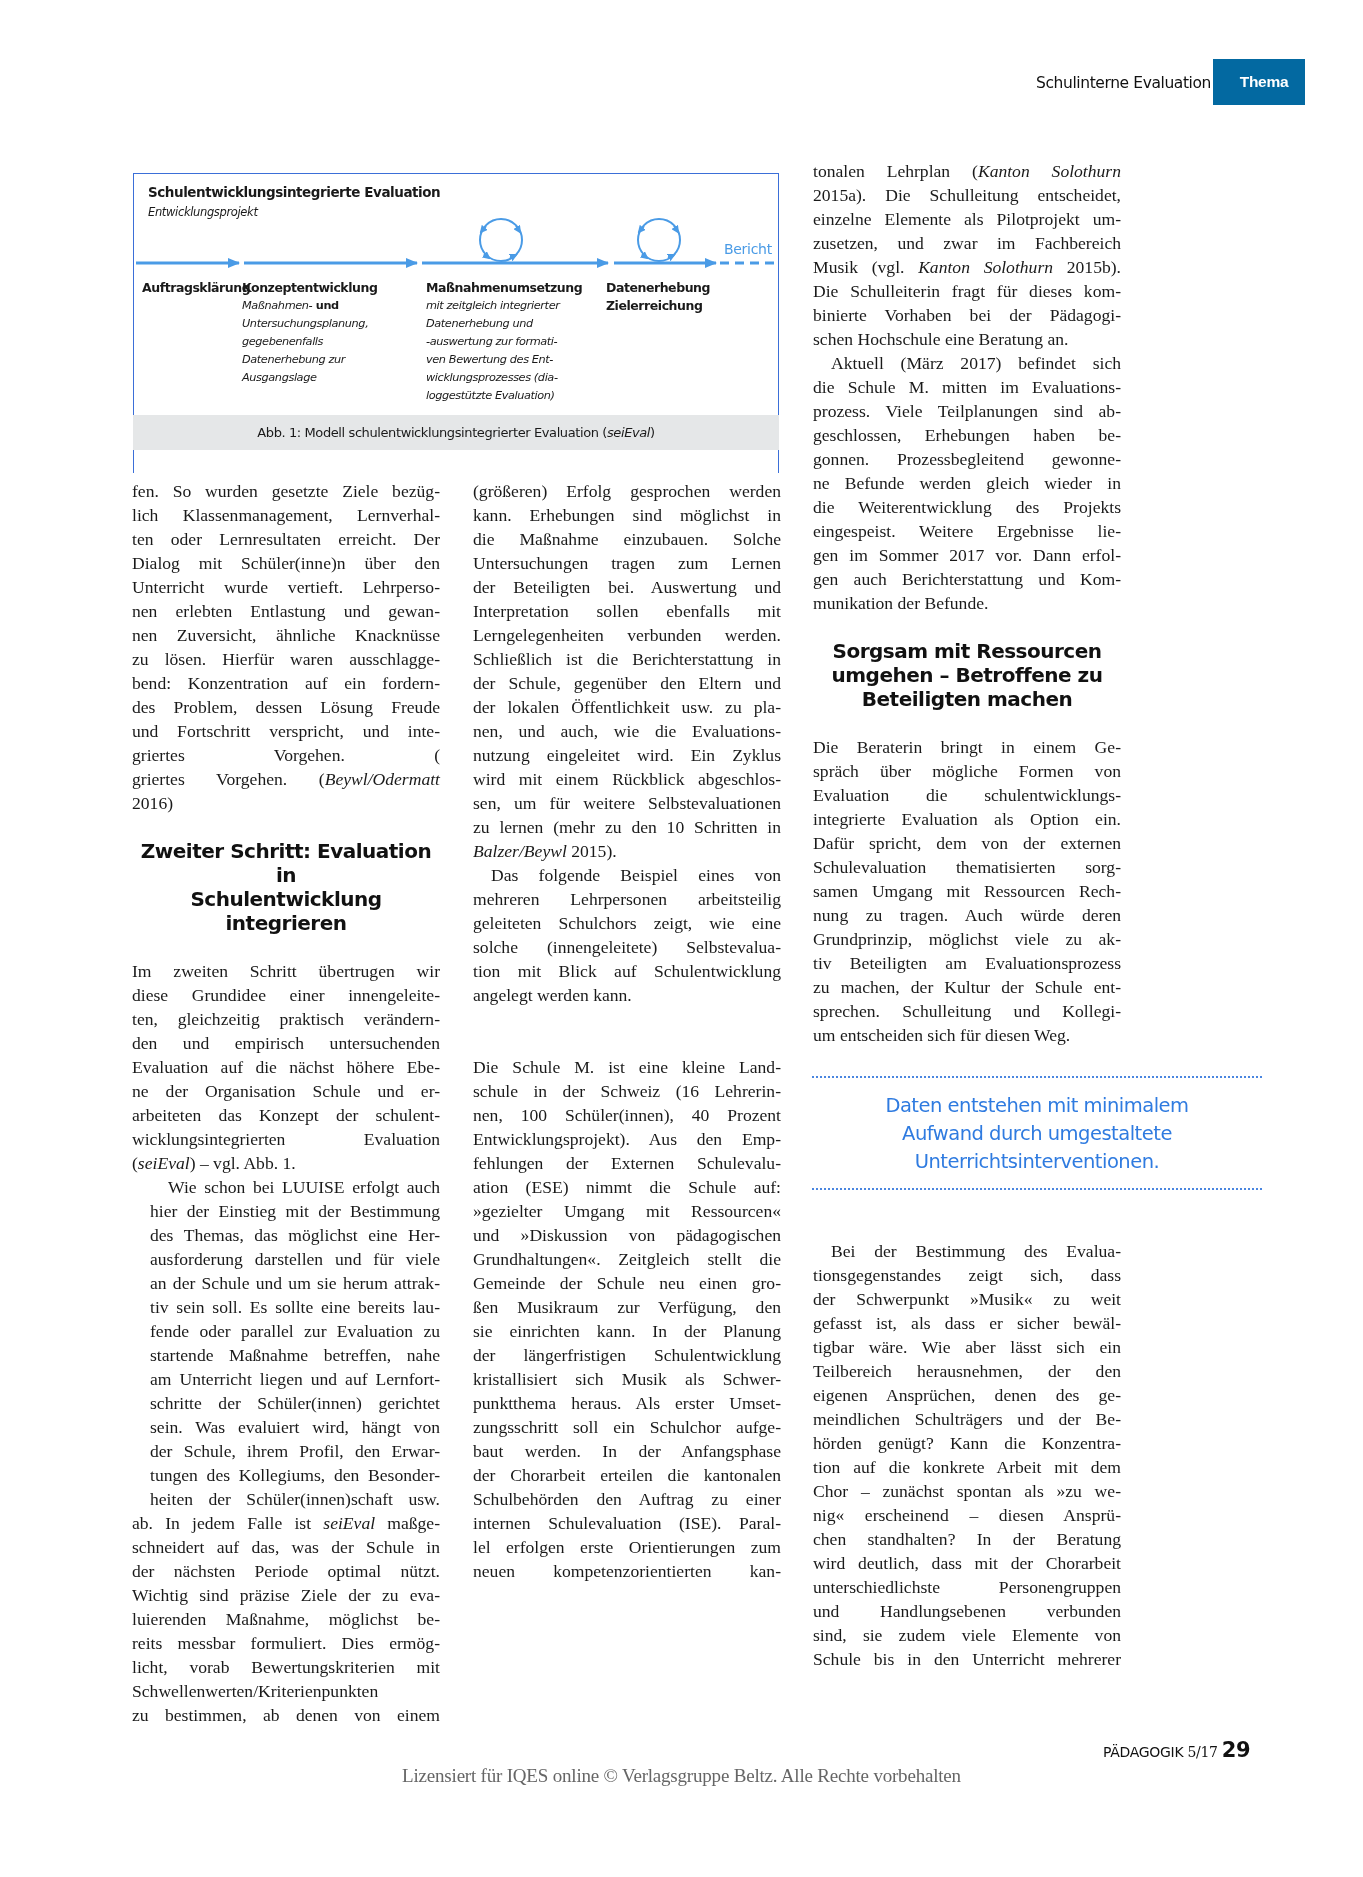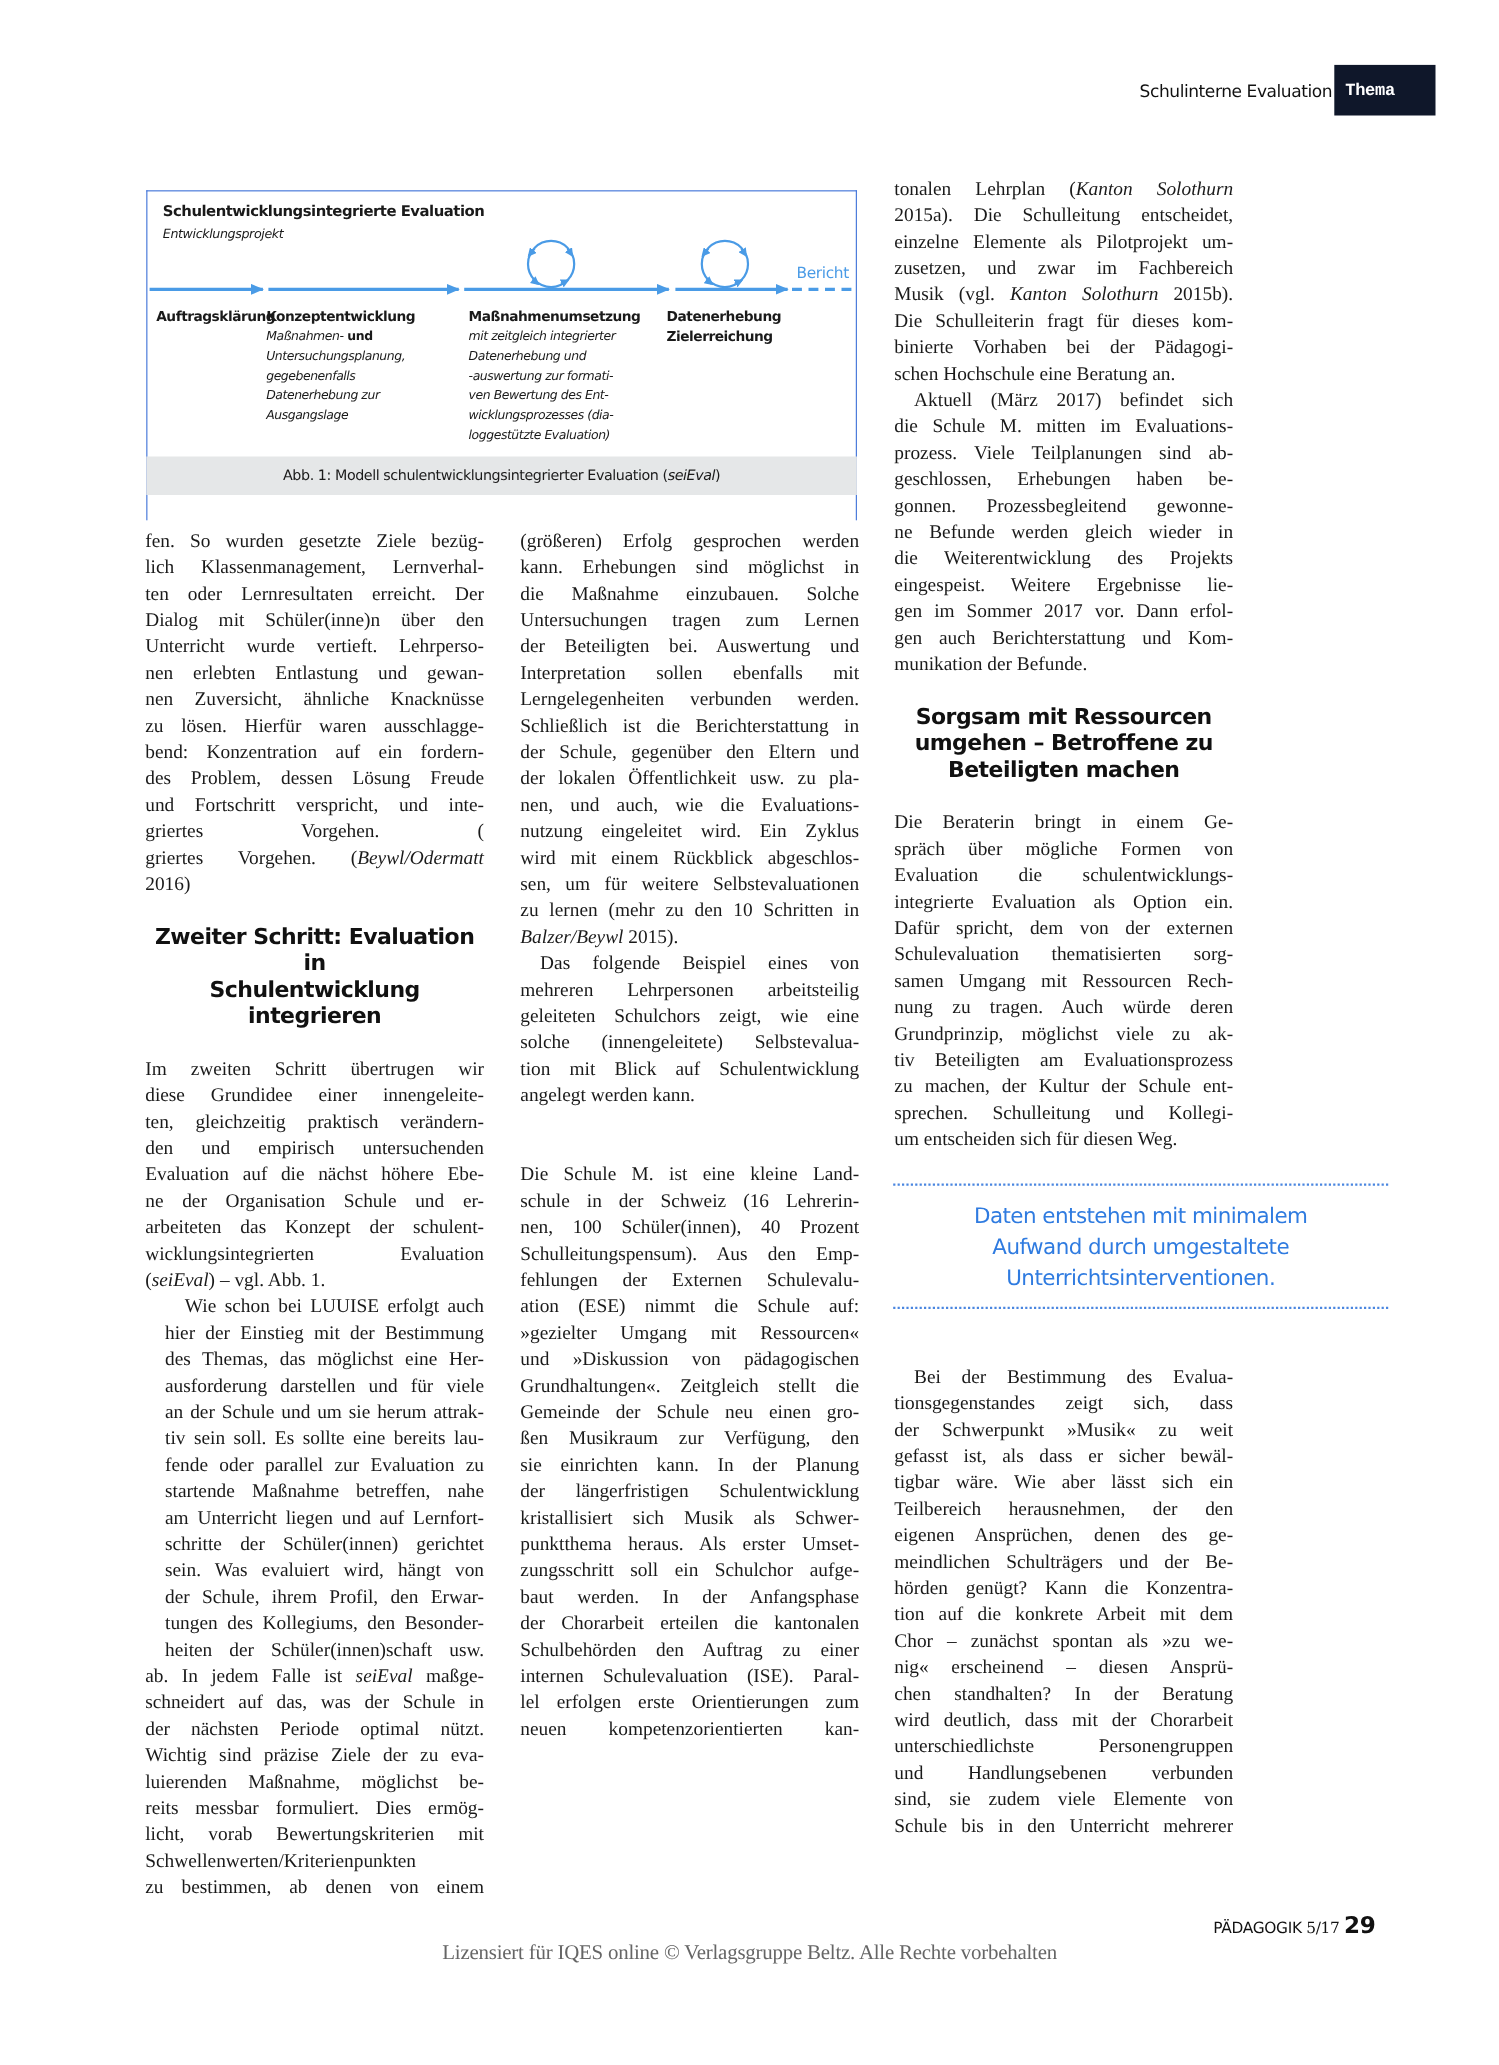--- a/index.html
+++ b/index.html
@@ -1,20 +1,20 @@
 <!DOCTYPE html>
 <html><head>
 <meta charset="utf-8">
 <style>
   html, body { margin: 0; padding: 0; background: #ffffff; }
   body { width: 1363px; height: 1877px; position: relative; overflow: hidden; color: #1a1a1a; }
 
   
   #hdr-section { position: absolute; left: 1036px; top: 74px; font-family: "DejaVu Sans", sans-serif; font-size: 15.5px; letter-spacing: -0.4px; color: #111; }
-  #hdr-tag { position: absolute; left: 1213px; top: 59px; width: 92px; height: 46px; background: #0f172a; color: #fff; font-family: Liberation Mono, monospace; font-weight: bold; font-size: 15.5px; line-height: 46px; padding-left: 10px; box-sizing: border-box; letter-spacing: -0.3px; }
+  #hdr-tag { position: absolute; left: 1213px; top: 59px; width: 92px; height: 46px; background: #0369a1; color: #fff; font-family: Liberation Sans, sans-serif; font-weight: bold; font-size: 15.5px; line-height: 46px; padding-left: 10px; box-sizing: border-box; letter-spacing: -0.3px; text-align: center; }
 
   
   #figure { position: absolute; left: 133px; top: 173px; width: 646px; height: 300px; box-sizing: border-box; border-top: 1.5px solid #3b6fd8; border-left: 1.5px solid #3b6fd8; border-right: 1.5px solid #3b6fd8; }
   #fig-title { position: absolute; left: 14px; top: 10px; font-family: "DejaVu Sans", sans-serif; font-weight: bold; font-size: 13.5px; letter-spacing: -0.45px; }
   #fig-subtitle { position: absolute; left: 14px; top: 31px; font-family: "DejaVu Sans", sans-serif; font-style: italic; font-size: 11.5px; letter-spacing: -0.35px; }
   #fig-svg { position: absolute; left: 0; top: 0; }
   .stage { position: absolute; top: 105px; font-family: "DejaVu Sans", sans-serif; }
   .stage-name { font-weight: bold; font-size: 12.5px; letter-spacing: -0.45px; line-height: 18px; white-space: nowrap; }
   .stage-desc { font-size: 11.3px; line-height: 18px; letter-spacing: -0.4px; white-space: nowrap; }
   .stage-desc .it { font-style: italic; }
@@ -206,21 +206,21 @@
       <span class="line">solche (innengeleitete) Selbstevalua-</span>
       <span class="line">tion mit Blick auf Schulentwicklung</span>
       <span class="line end">angelegt werden kann.</span>
     </p>
   <div style="height:24px"></div>
   <div style="height:24px"></div>
   <p>
       <span class="line">Die Schule M. ist eine kleine Land-</span>
       <span class="line">schule in der Schweiz (16 Lehrerin-</span>
       <span class="line">nen, 100 Schüler(innen), 40 Prozent</span>
-      <span class="line">Schulleitungspensum). Aus den Emp-</span>
+      <span class="line">Entwicklungsprojekt). Aus den Emp-</span>
       <span class="line">fehlungen der Externen Schulevalu-</span>
       <span class="line">ation (ESE) nimmt die Schule auf:</span>
       <span class="line">»gezielter Umgang mit Ressourcen«</span>
       <span class="line">und »Diskussion von pädagogischen</span>
       <span class="line">Grundhaltungen«. Zeitgleich stellt die</span>
       <span class="line">Gemeinde der Schule neu einen gro-</span>
       <span class="line">ßen Musikraum zur Verfügung, den</span>
       <span class="line">sie einrichten kann. In der Planung</span>
       <span class="line">der längerfristigen Schulentwicklung</span>
       <span class="line">kristallisiert sich Musik als Schwer-</span>

